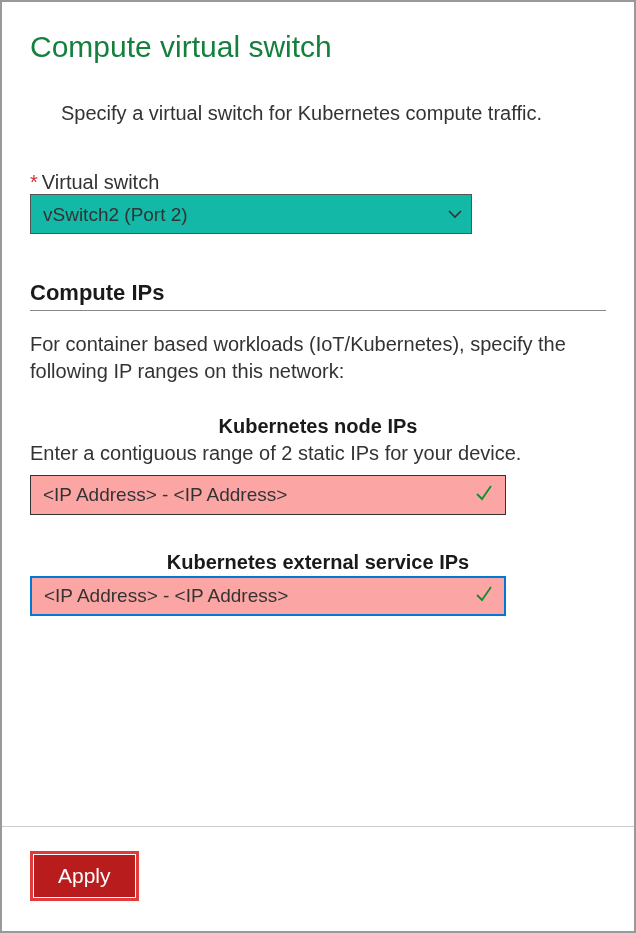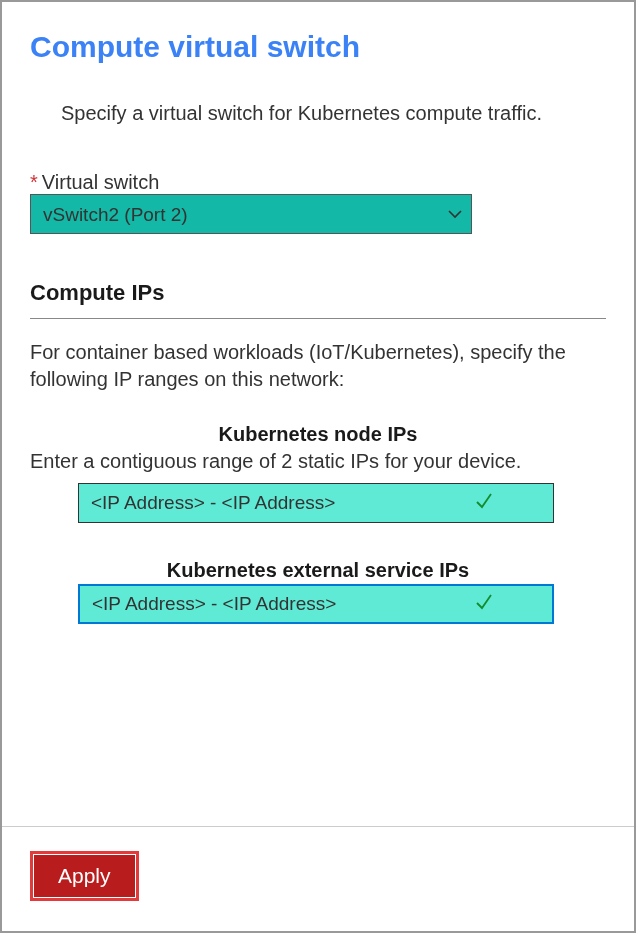--- a/index.html
+++ b/index.html
@@ -13,22 +13,22 @@
       height: 933px;
       border: 2px solid #999;
       background: #fff;
       position: relative;
     }
     .content {
       padding: 28px 28px 0 28px;
     }
     .page-title {
       font-size: 30px;
-      font-weight: 700;
-      color: #3b82f6;
+      font-weight: 400;
+      color: #15803d;
       margin-bottom: 36px;
     }
     .description {
       font-size: 20px;
       color: #333;
       margin-bottom: 44px;
       line-height: 1.35;
       margin-left: 31px;
     }
     .field-label {
@@ -60,21 +60,21 @@
       position: absolute;
       right: 10px;
       top: 50%;
       transform: translateY(-50%);
       pointer-events: none;
     }
     .section-header {
       font-size: 22px;
       font-weight: 600;
       color: #1a1a1a;
-      padding-bottom: 12px;
+      padding-bottom: 4px;
       border-bottom: 1px solid #888;
       margin-bottom: 20px;
     }
     .section-description {
       font-size: 20px;
       color: #333;
       line-height: 1.35;
       margin-bottom: 30px;
     }
     .subsection-title {
@@ -92,25 +92,24 @@
     }
     .input-wrapper {
       position: relative;
       width: 476px;
       margin-bottom: 36px;
     }
     .input-box {
       width: 100%;
       height: 40px;
       border: 1px solid #333;
-      background: #5eead4;
+      background: #fca5a5;
       font-size: 19px;
       padding: 4px 40px 4px 12px;
       color: #333;
-      margin-left: 48px;
     }
     .input-box::placeholder {
       color: #333;
     }
     .input-box.focused {
       border: 2px solid #0078d4;
     }
     .checkmark {
       position: absolute;
       right: 12px;

